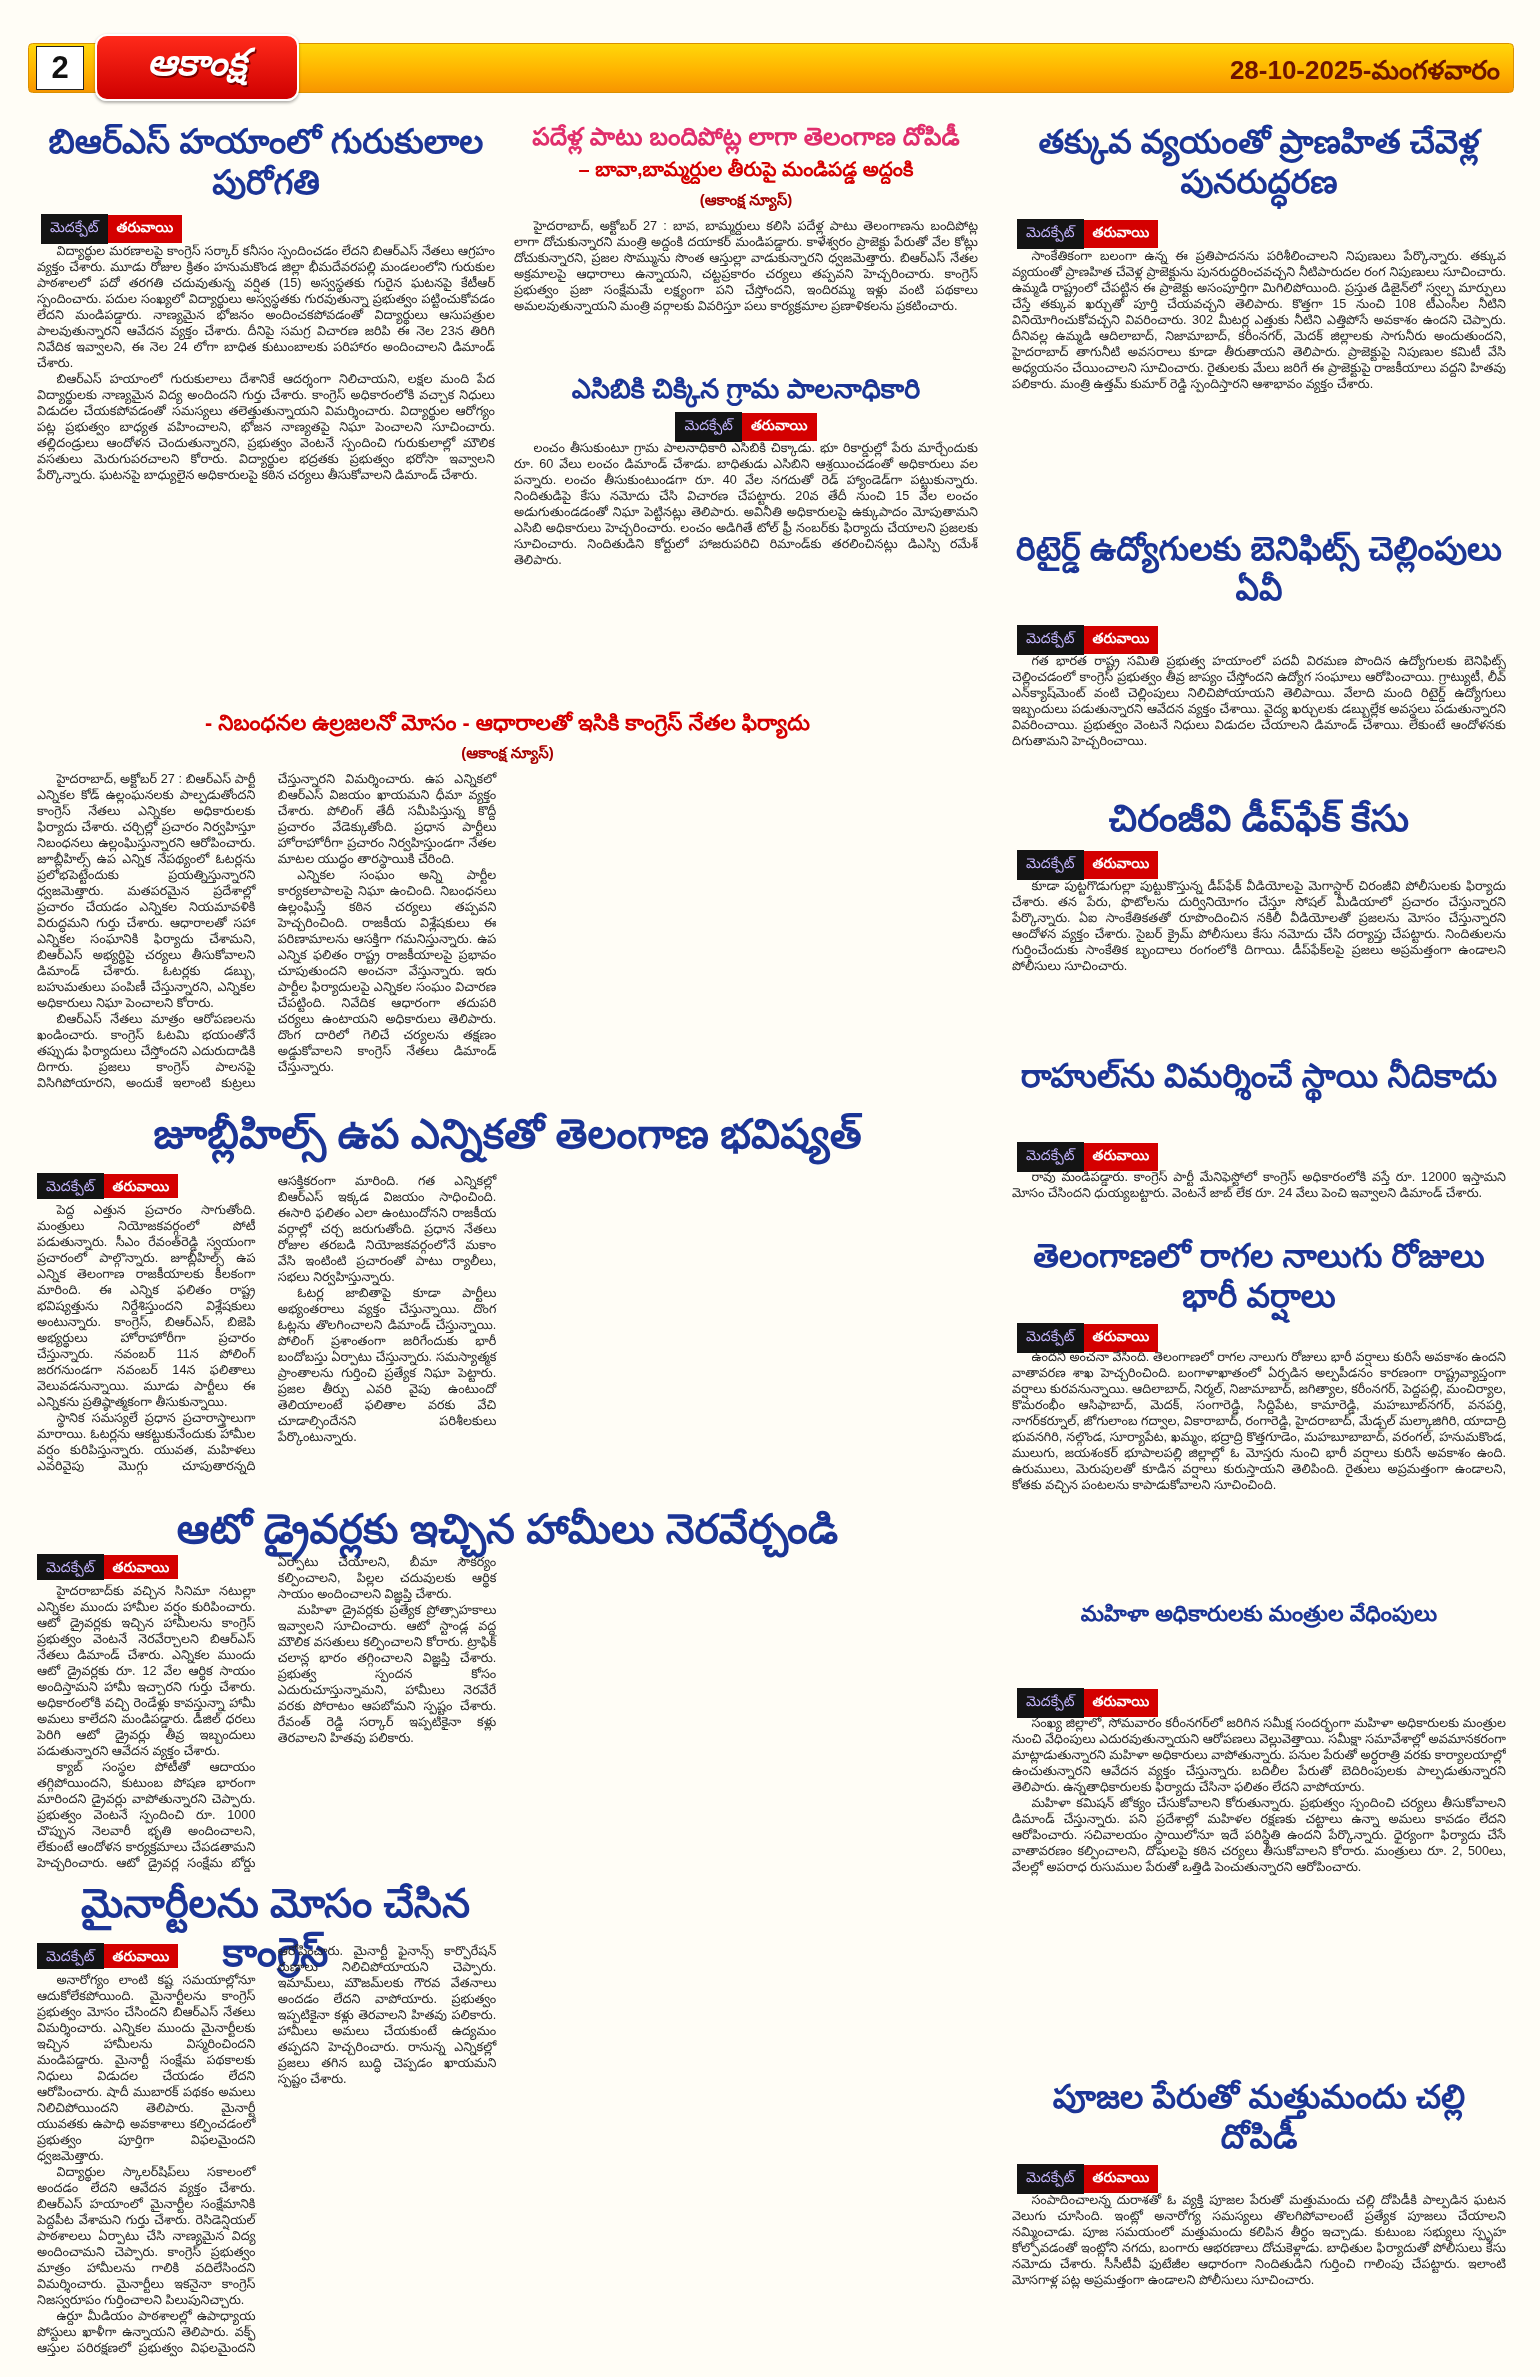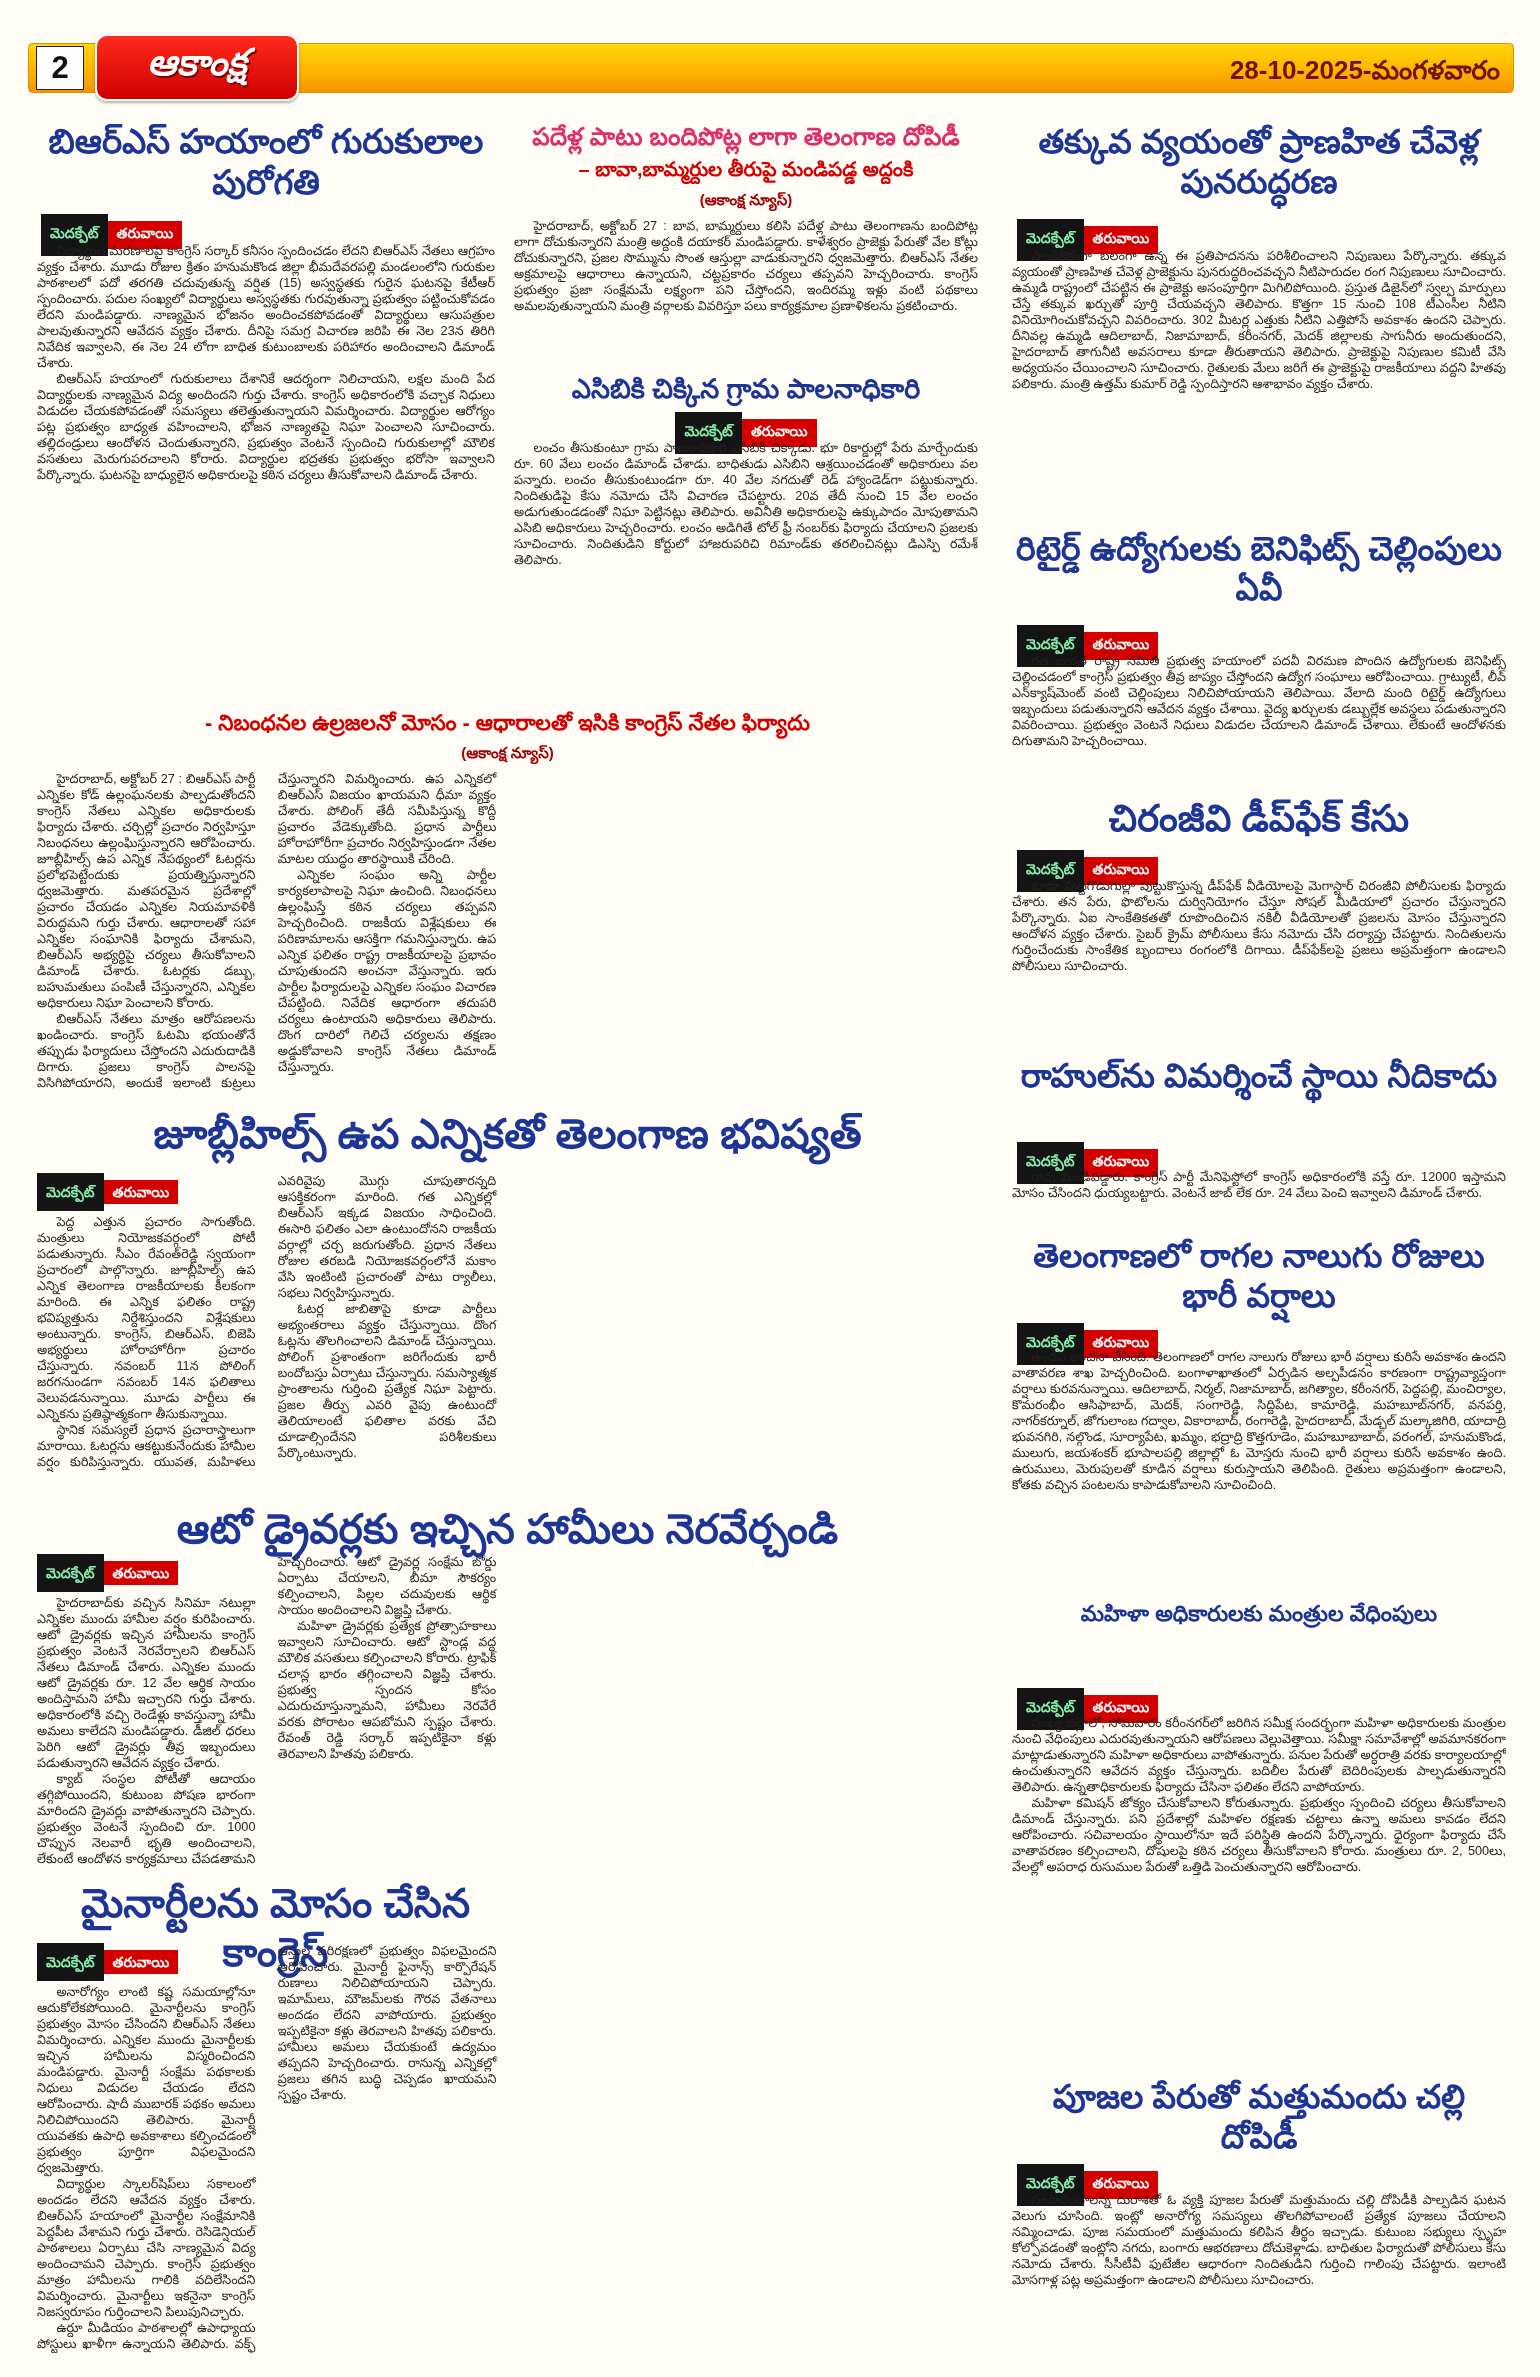--- a/index.html
+++ b/index.html
@@ -25,21 +25,21 @@
   .hl{position:absolute;margin:0;font-weight:bold;text-align:center;color:#1c3596;line-height:1.22;}
   .magenta{color:#e02e6c;}
   .mega{color:#f01818;line-height:1.05;letter-spacing:0.7px;
     text-shadow:0 0 2.2px #ffffff,4.5px 5.2px 0 rgba(128,0,24,.8);}
   .sub{position:absolute;margin:0;text-align:center;font-weight:bold;color:#d40000;}
   .credit{position:absolute;margin:0;text-align:center;font-weight:bold;color:#a40000;font-size:15px;}
   
   .tagrow{position:absolute;display:flex;align-items:center;}
   .tagrow.center{justify-content:center;}
   .tagrow.inline{position:static;display:inline-flex;vertical-align:middle;margin:0 7.5px 3px 0;}
-  .tag-place{background:#141414;color:#86efac;font-size:14px;font-weight:bold;padding:11px 9px;white-space:nowrap;}
+  .tag-place{background:#141414;color:#c4b5fd;font-size:14px;font-weight:normal;padding:5px 9px;white-space:nowrap;}
   .tag-cont{background:#d40000;color:#fff;font-size:14px;font-weight:bold;padding:4px 9px;white-space:nowrap;}
   
   .body{position:absolute;overflow:hidden;text-align:justify;font-size:12.7px;line-height:16px;color:#222;}
   .body p{margin:0;text-indent:19.4px;}
   .cols4{column-count:4;column-gap:22.4px;column-fill:auto;}
 </style>
 </head>
 <body>
 
 <div class="page">

